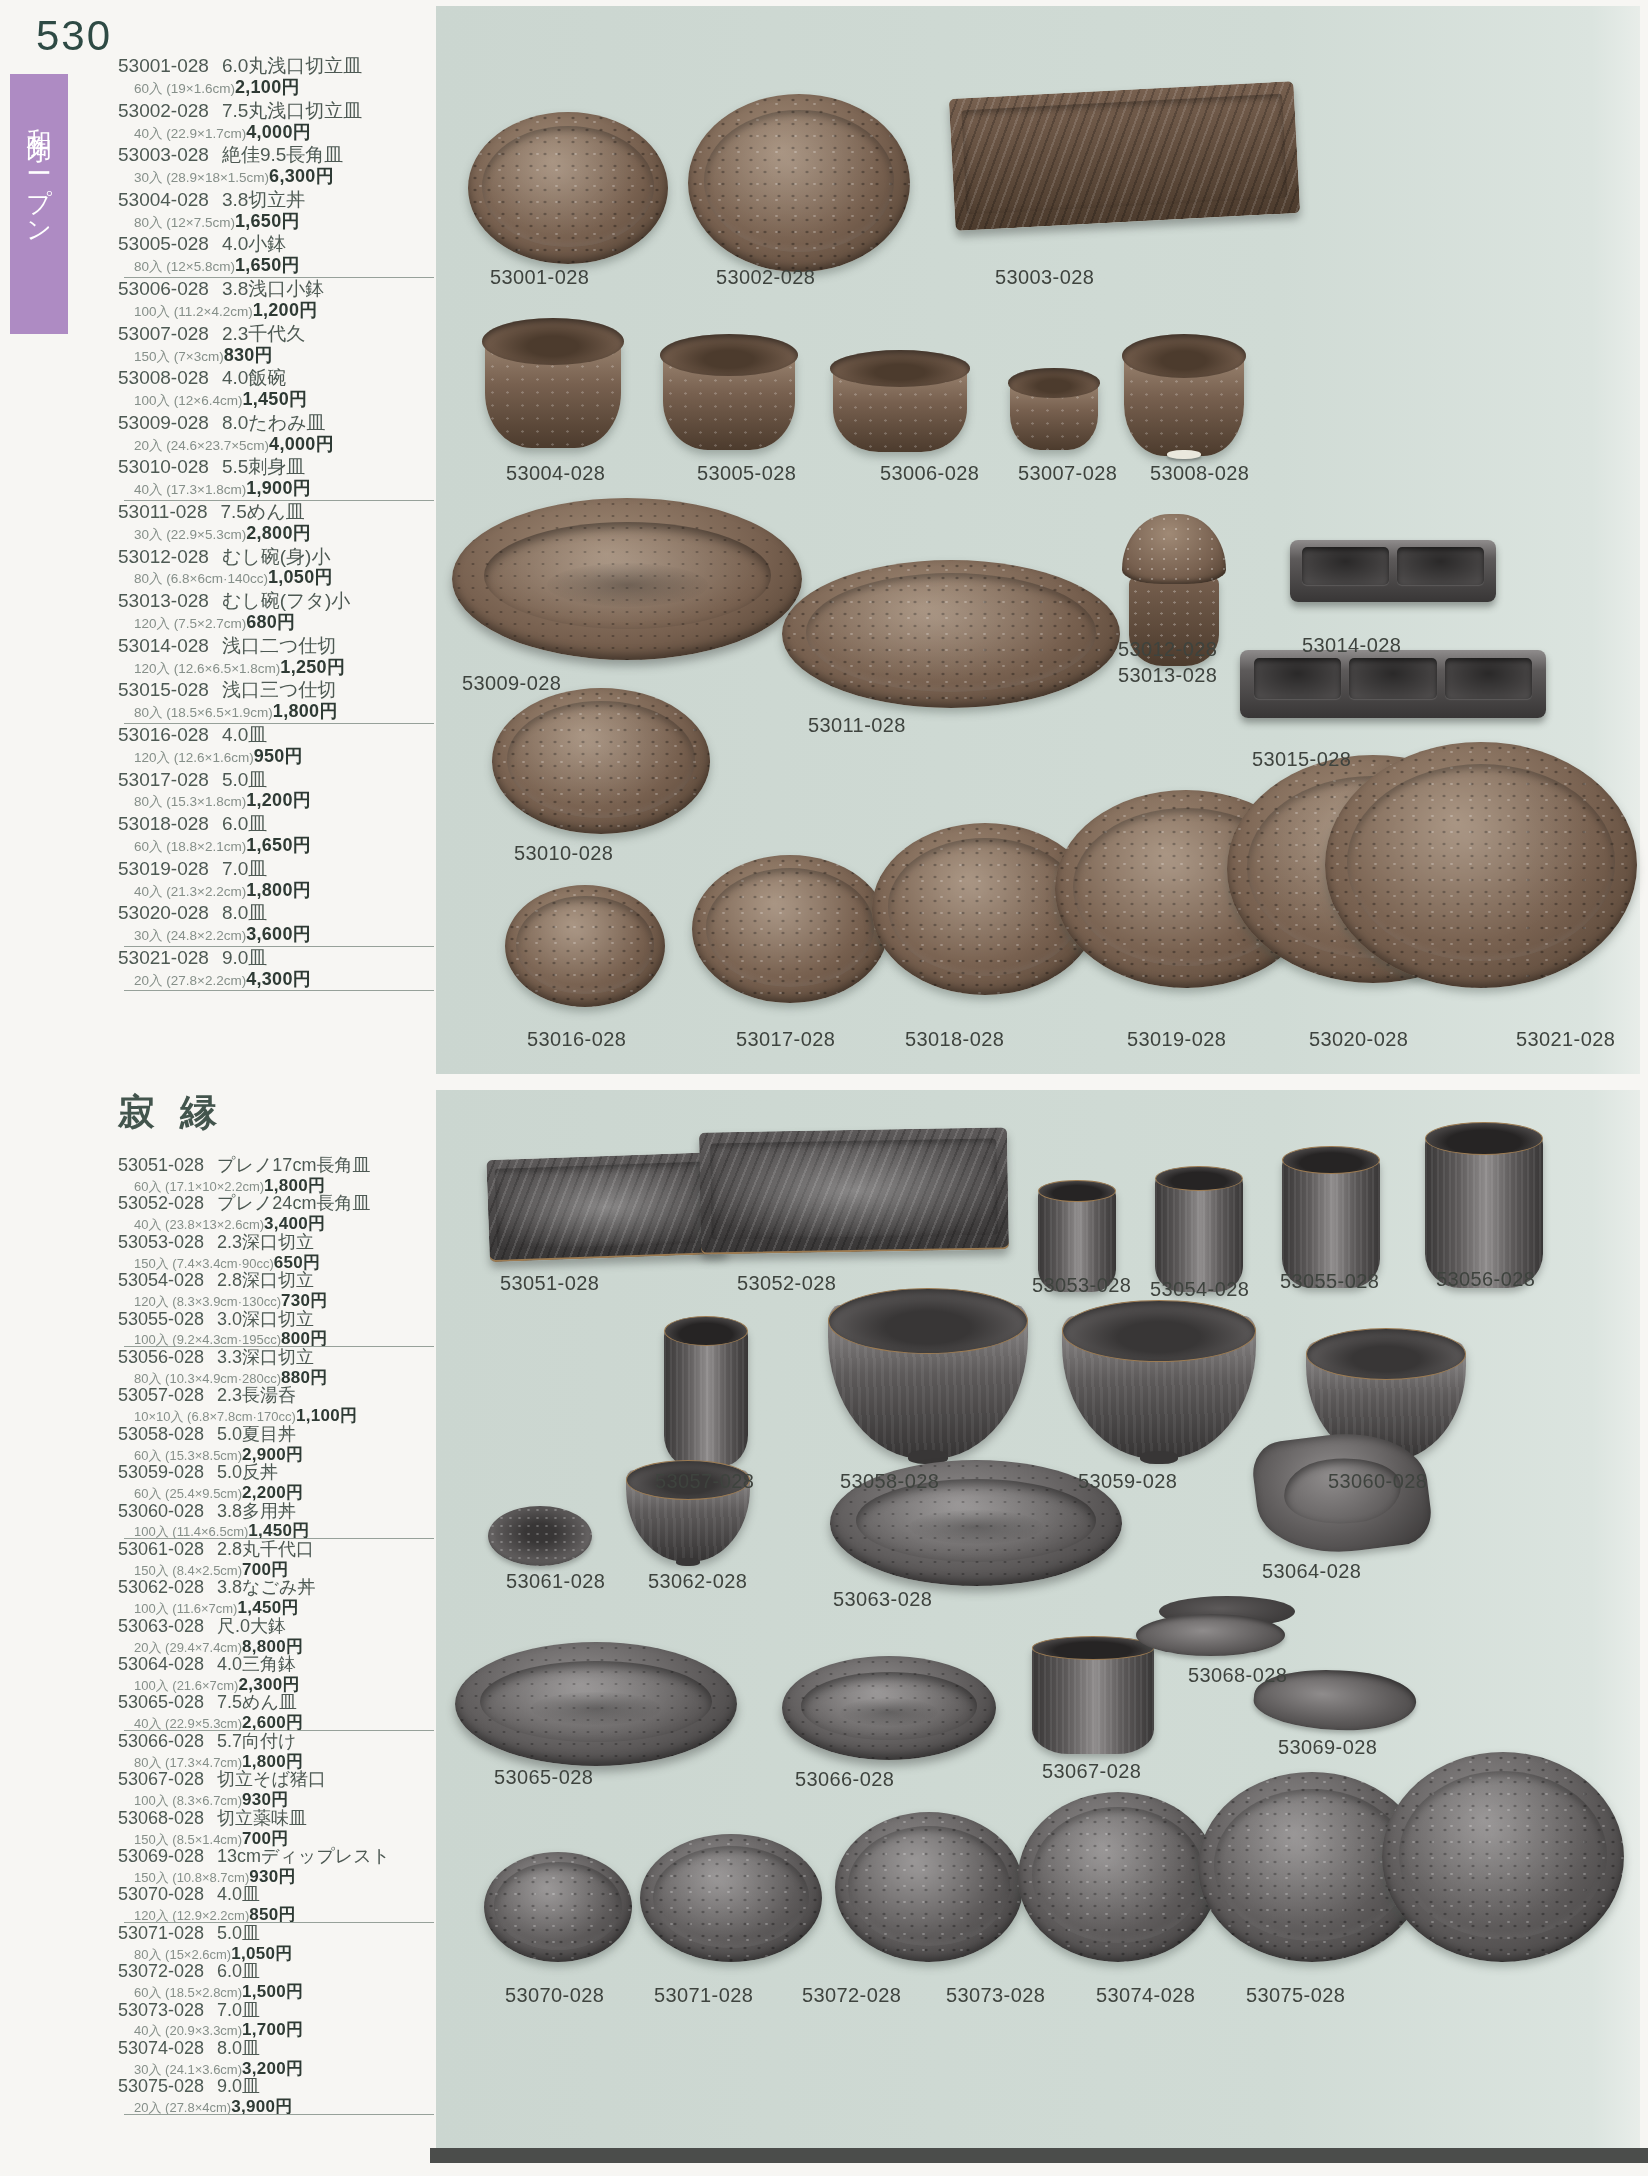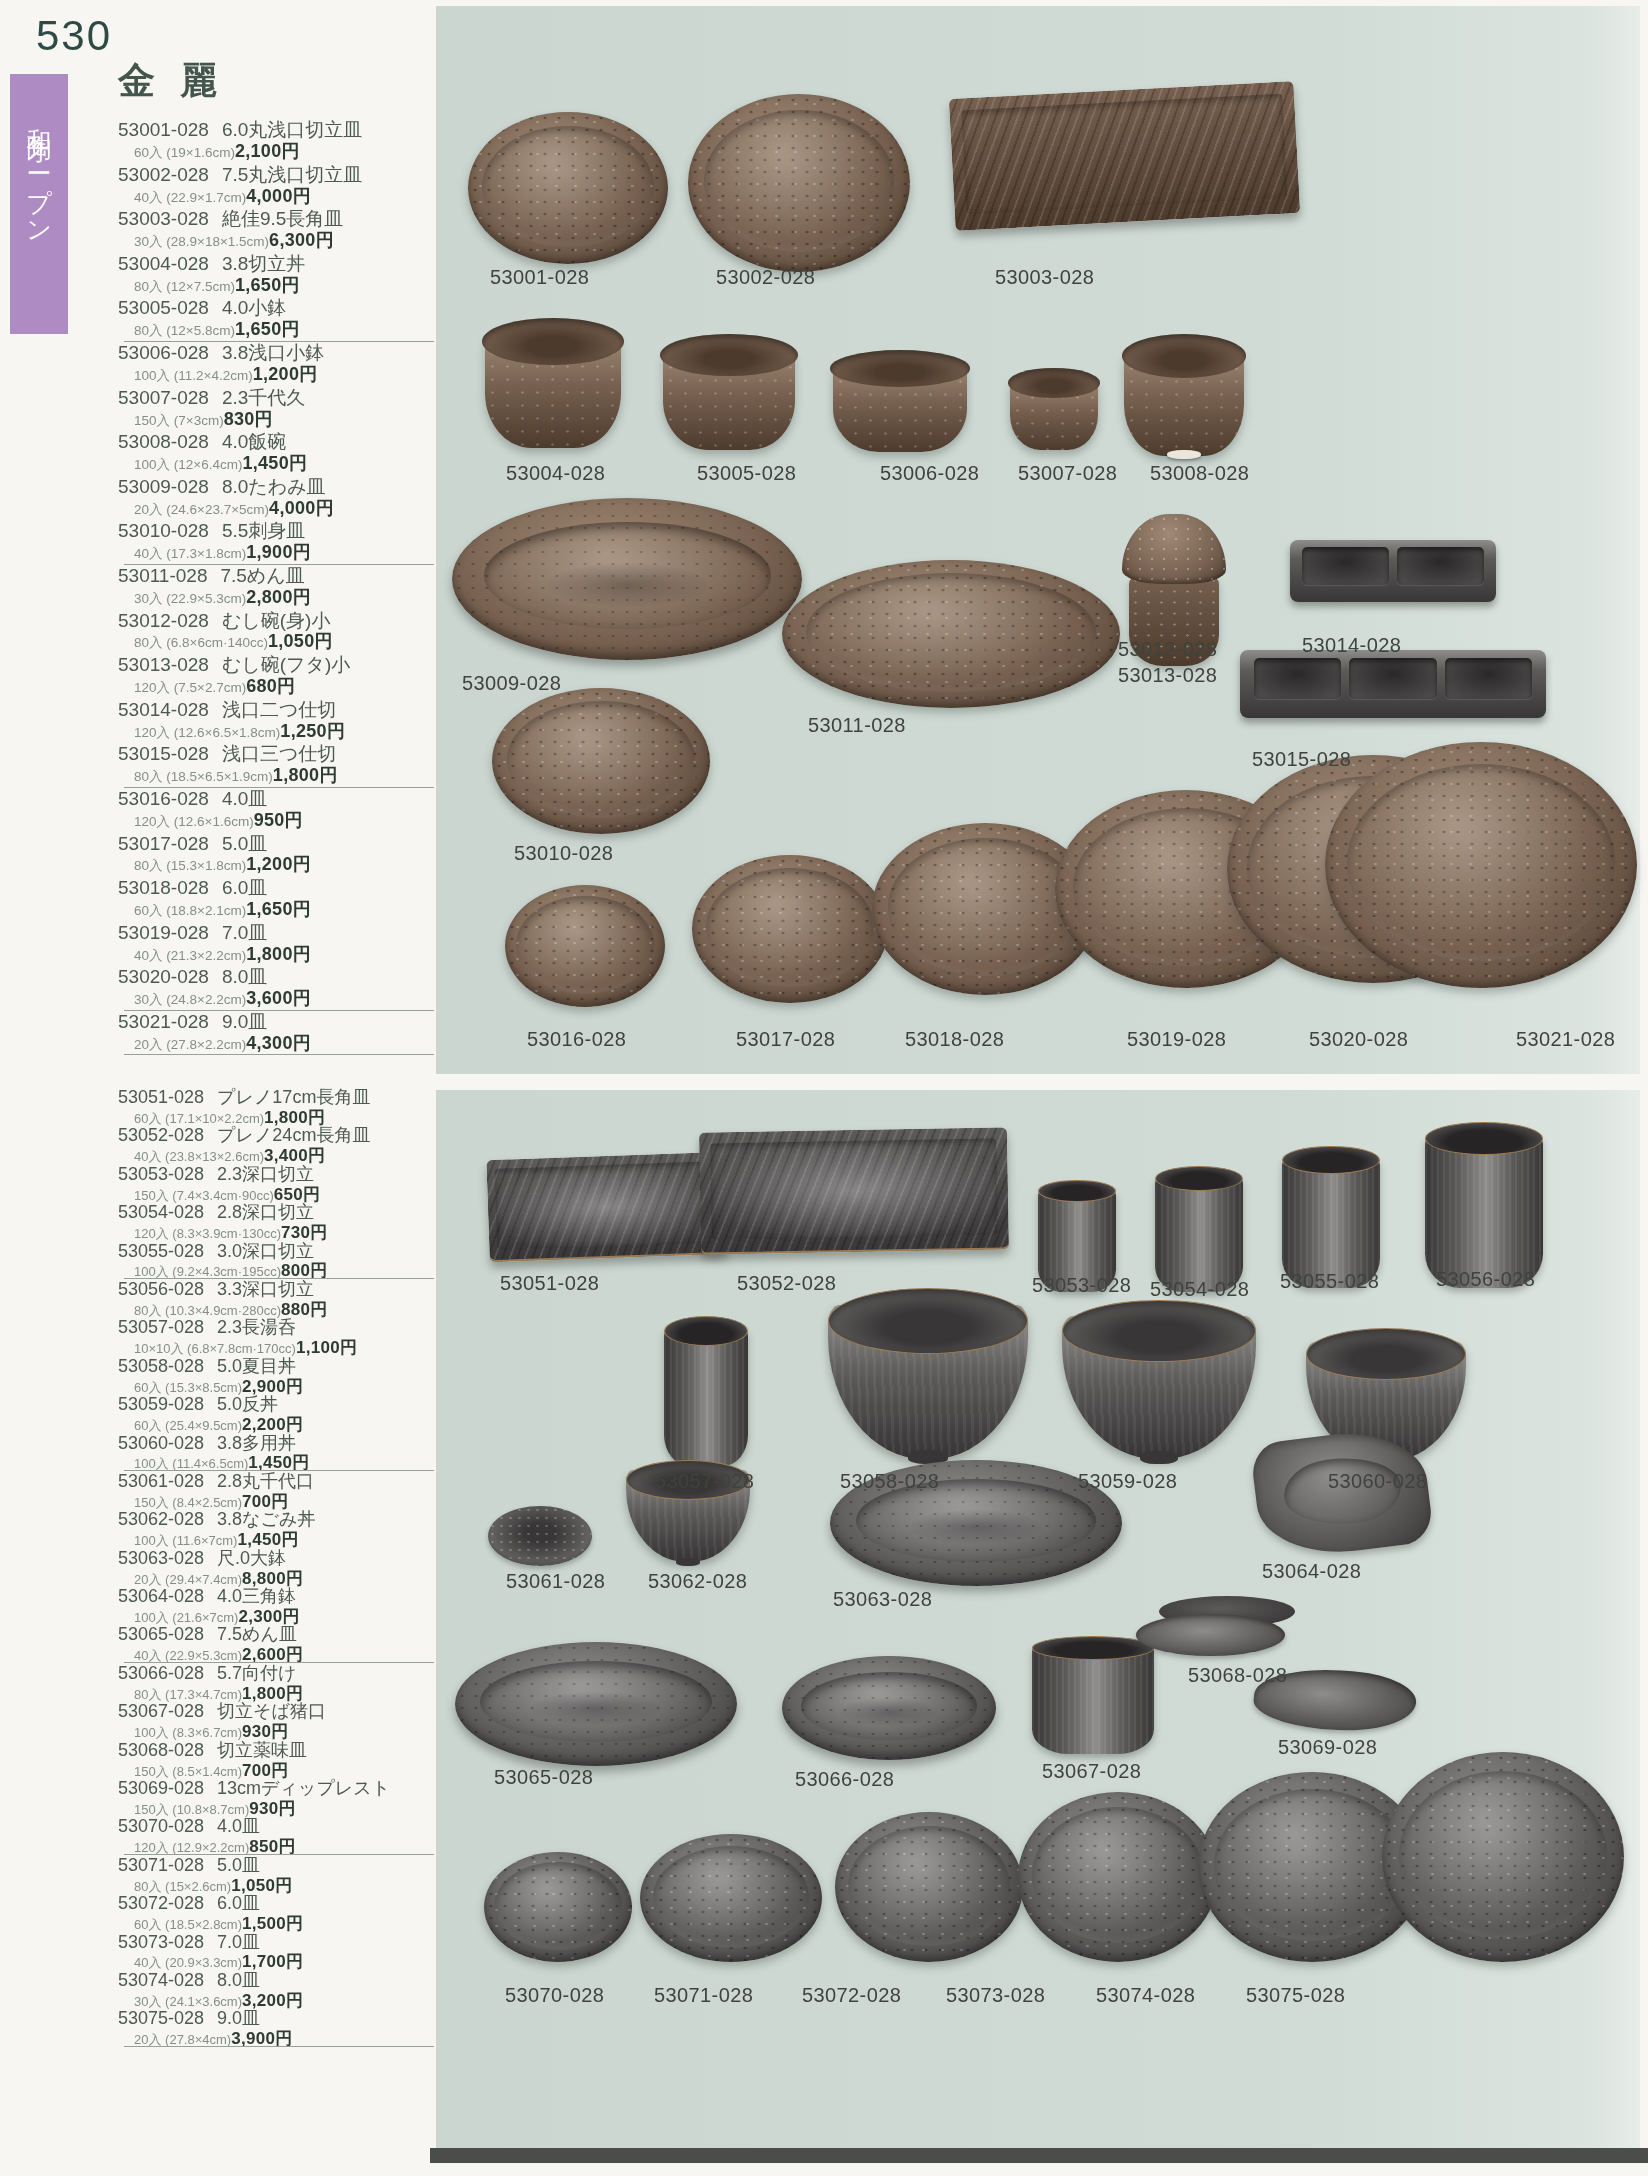--- a/index.html
+++ b/index.html
@@ -131,21 +131,20 @@
 
 <div class="page">
   <div class="page-number">530</div>
   <div class="side-tab">
     <span>和陶オープン</span>
   </div>
   <div class="photo-panel" id="panel-0"></div>
   <div class="photo-panel" id="panel-1"></div>
   <div id="sections">
       <div class="cat-section" id="section-0">
-        <h2 class="sec-title">金 麗</h2>
         <div class="cat-item">
           <div class="ci-l1"><span class="ci-code">53001-028</span><span class="ci-name">6.0丸浅口切立皿</span></div>
           <div class="ci-l2">
             <span class="ci-dims">60入 (19×1.6cm)</span>
             <span class="ci-price">2,100円</span>
           </div>
         </div>
         <div class="cat-item">
           <div class="ci-l1"><span class="ci-code">53002-028</span><span class="ci-name">7.5丸浅口切立皿</span></div>
           <div class="ci-l2">
@@ -281,20 +280,21 @@
         </div>
         <div class="cat-item sep">
           <div class="ci-l1"><span class="ci-code">53021-028</span><span class="ci-name">9.0皿</span></div>
           <div class="ci-l2">
             <span class="ci-dims">20入 (27.8×2.2cm)</span>
             <span class="ci-price">4,300円</span>
           </div>
         </div>
       </div>
       <div class="cat-section" id="section-1">
+        <h2 class="sec-title">寂 縁</h2>
         <div class="cat-item">
           <div class="ci-l1"><span class="ci-code">53051-028</span><span class="ci-name">プレノ17cm長角皿</span></div>
           <div class="ci-l2">
             <span class="ci-dims">60入 (17.1×10×2.2cm)</span>
             <span class="ci-price">1,800円</span>
           </div>
         </div>
         <div class="cat-item">
           <div class="ci-l1"><span class="ci-code">53052-028</span><span class="ci-name">プレノ24cm長角皿</span></div>
           <div class="ci-l2">

